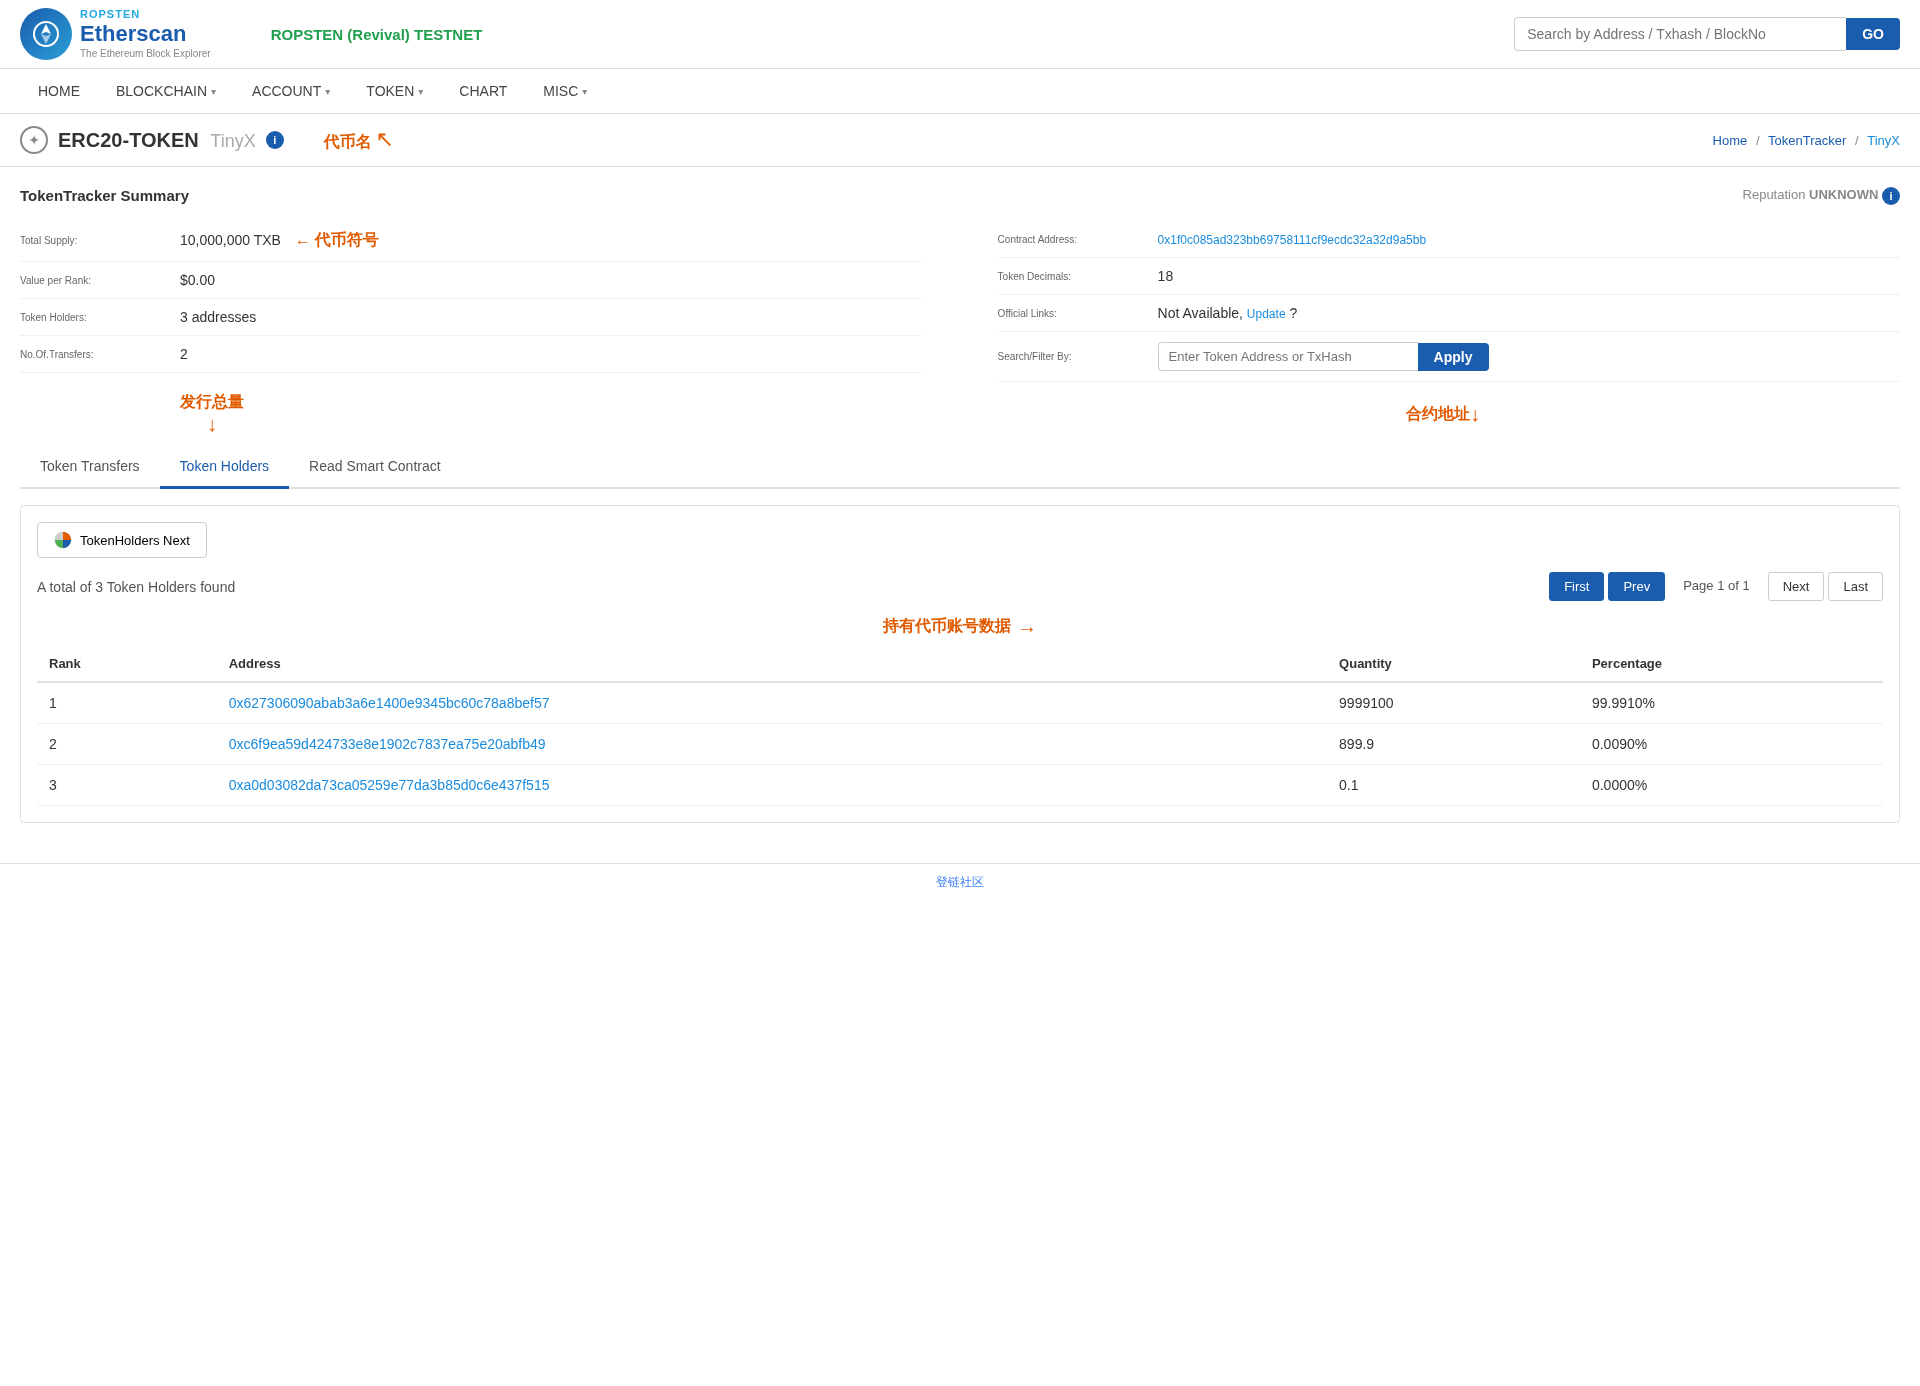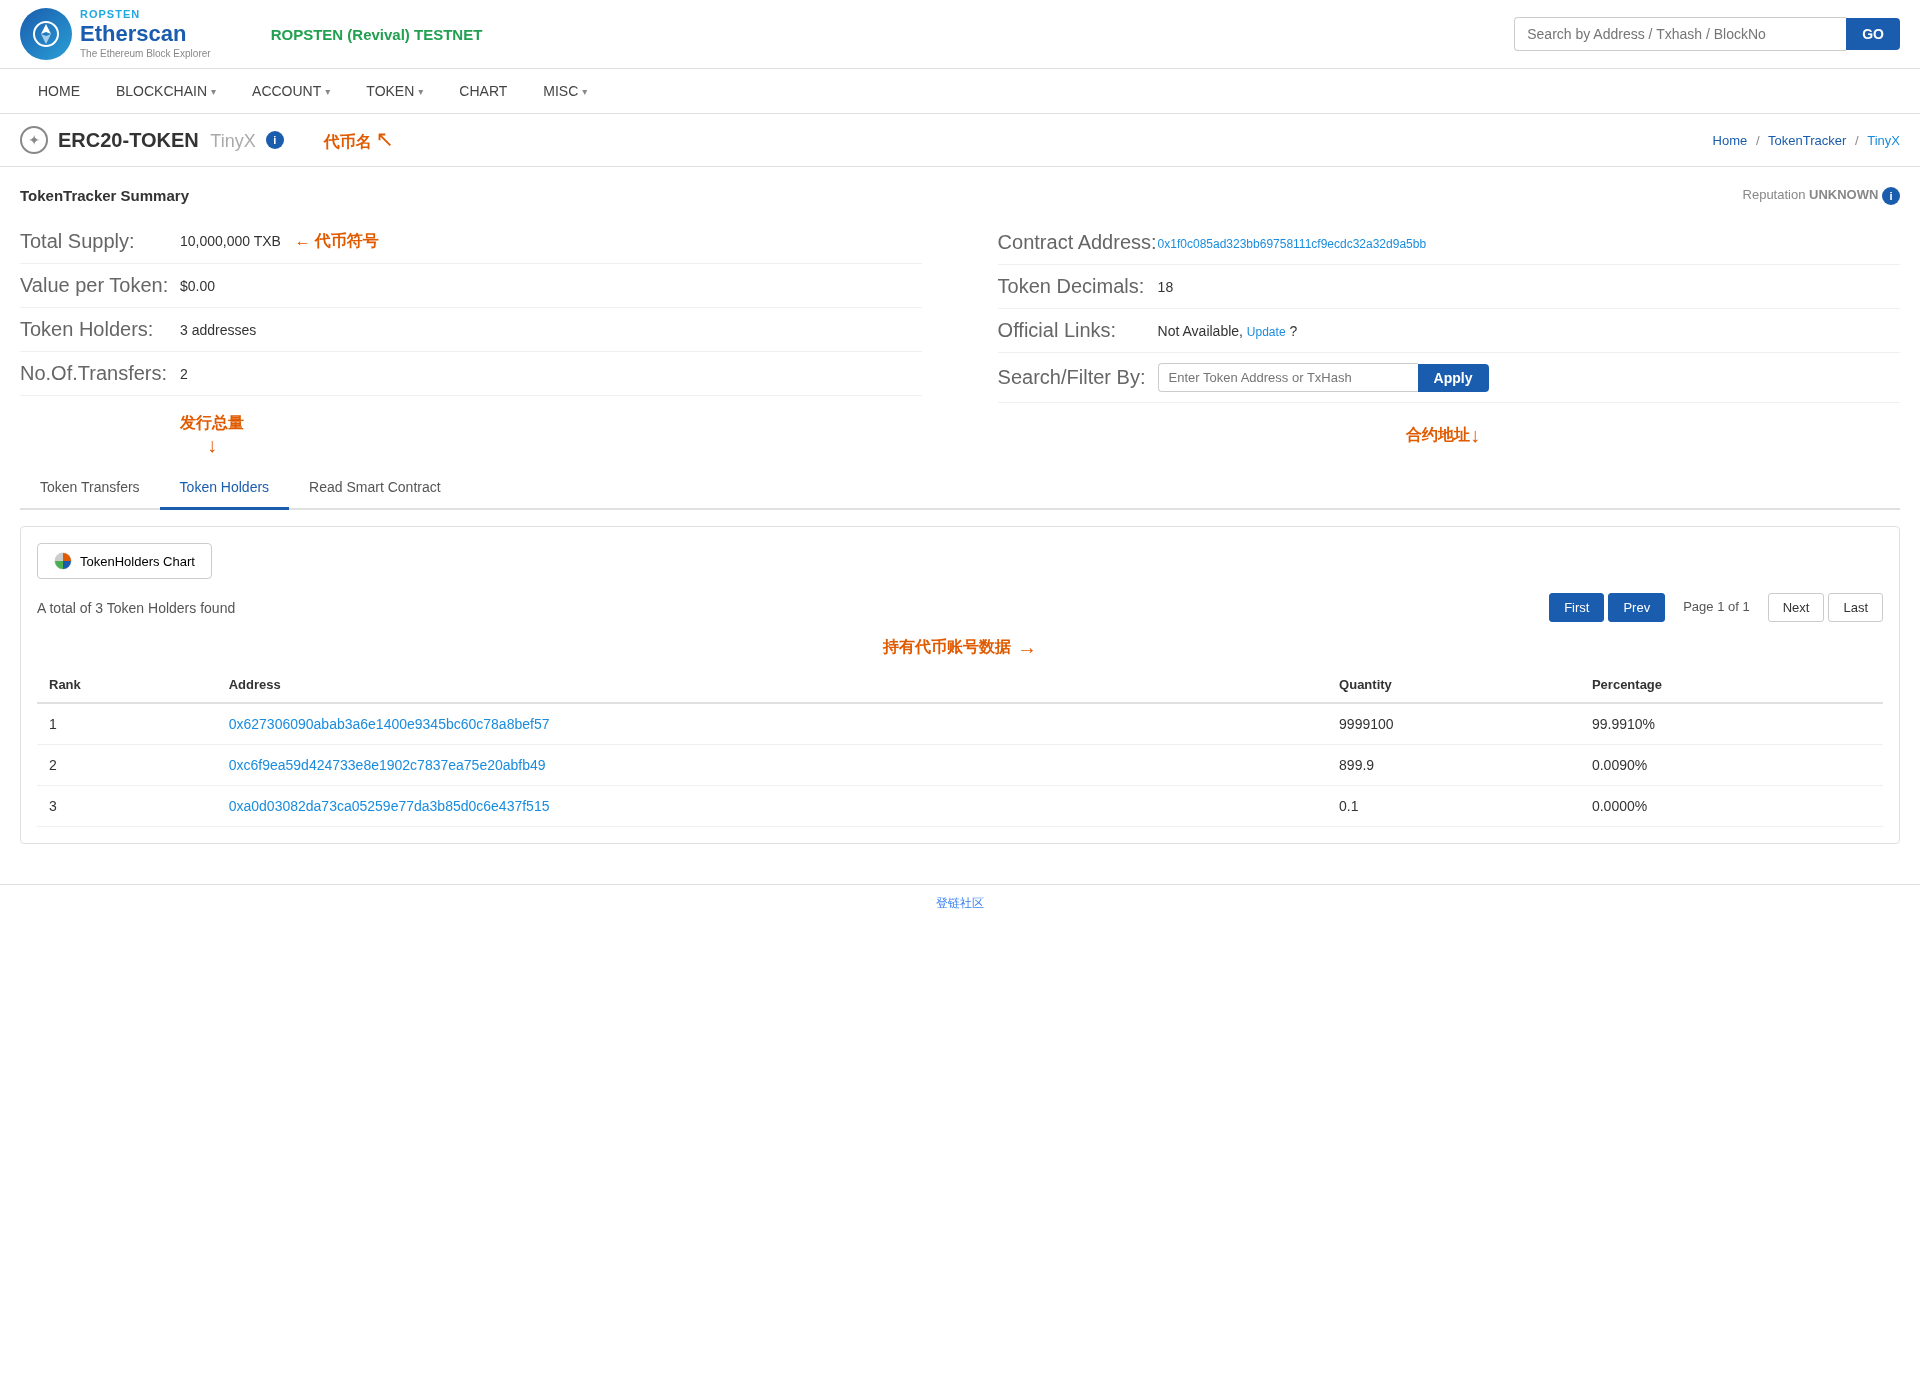--- a/index.html
+++ b/index.html
@@ -143,21 +143,21 @@
       font-weight: bold;
       margin-bottom: 16px;
     }
     .summary-left, .summary-right { width: 48%; }
     .summary-row {
       display: flex;
       align-items: center;
       padding: 10px 0;
       border-bottom: 1px solid #f0f0f0;
     }
-    .summary-label { color: #666; width: 160px; flex-shrink: 0; font-size: 20px; }
+    .summary-label { color: #666; width: 160px; flex-shrink: 0; font-size: 10px; }
     .summary-value { color: #333; font-size: 14px; }
     .summary-value a { color: #1a8cde; text-decoration: none; font-size: 12px; }
     .reputation-row {
       display: flex;
       justify-content: flex-end;
       margin-bottom: 16px;
       color: #888;
       font-size: 13px;
     }
     .filter-input {
@@ -386,21 +386,21 @@
           <span class="summary-label">Total Supply:</span>
           <span class="summary-value">
             <span>10,000,000 TXB</span>
             
             <span style="color:#e05a00; font-size:16px; font-weight:bold; margin-left:10px;">←</span>
             <span class="inline-annotation">代币符号</span>
           </span>
         </div>
 
         <div class="summary-row">
-          <span class="summary-label">Value per Token:</span>
+          <span class="summary-label">Value per Rank:</span>
           <span class="summary-value">$0.00</span>
         </div>
 
         <div class="summary-row">
           <span class="summary-label">Token Holders:</span>
           <span class="summary-value">3 addresses</span>
         </div>
 
         <div class="summary-row">
           <span class="summary-label">No.Of.Transfers:</span>
@@ -468,21 +468,21 @@
     <div class="table-section">
       <button class="chart-btn">
 
         <svg class="pie-icon" viewBox="0 0 18 18">
           <circle cx="9" cy="9" r="8" fill="#eee" stroke="#ccc" stroke-width="1"></circle>
           <path d="M9 9 L9 1 A8 8 0 0 1 17 9 Z" fill="#e05a00"></path>
           <path d="M9 9 L17 9 A8 8 0 0 1 9 17 Z" fill="#1a5cad"></path>
           <path d="M9 9 L9 17 A8 8 0 0 1 1 9 Z" fill="#4caf50"></path>
           <path d="M9 9 L1 9 A8 8 0 0 1 9 1 Z" fill="#ccc"></path>
         </svg>
-        <span>TokenHolders Chart</span>
+        <span>TokenHolders Next</span>
       </button>
 
       <div class="table-controls">
         <span class="result-count">A total of 3 Token Holders found</span>
         <div class="pagination">
           <button class="page-btn active">First</button>
           <button class="page-btn active">Prev</button>
           <span class="page-info">Page 1 of 1</span>
           <button class="page-btn">Next</button>
           <button class="page-btn">Last</button>

